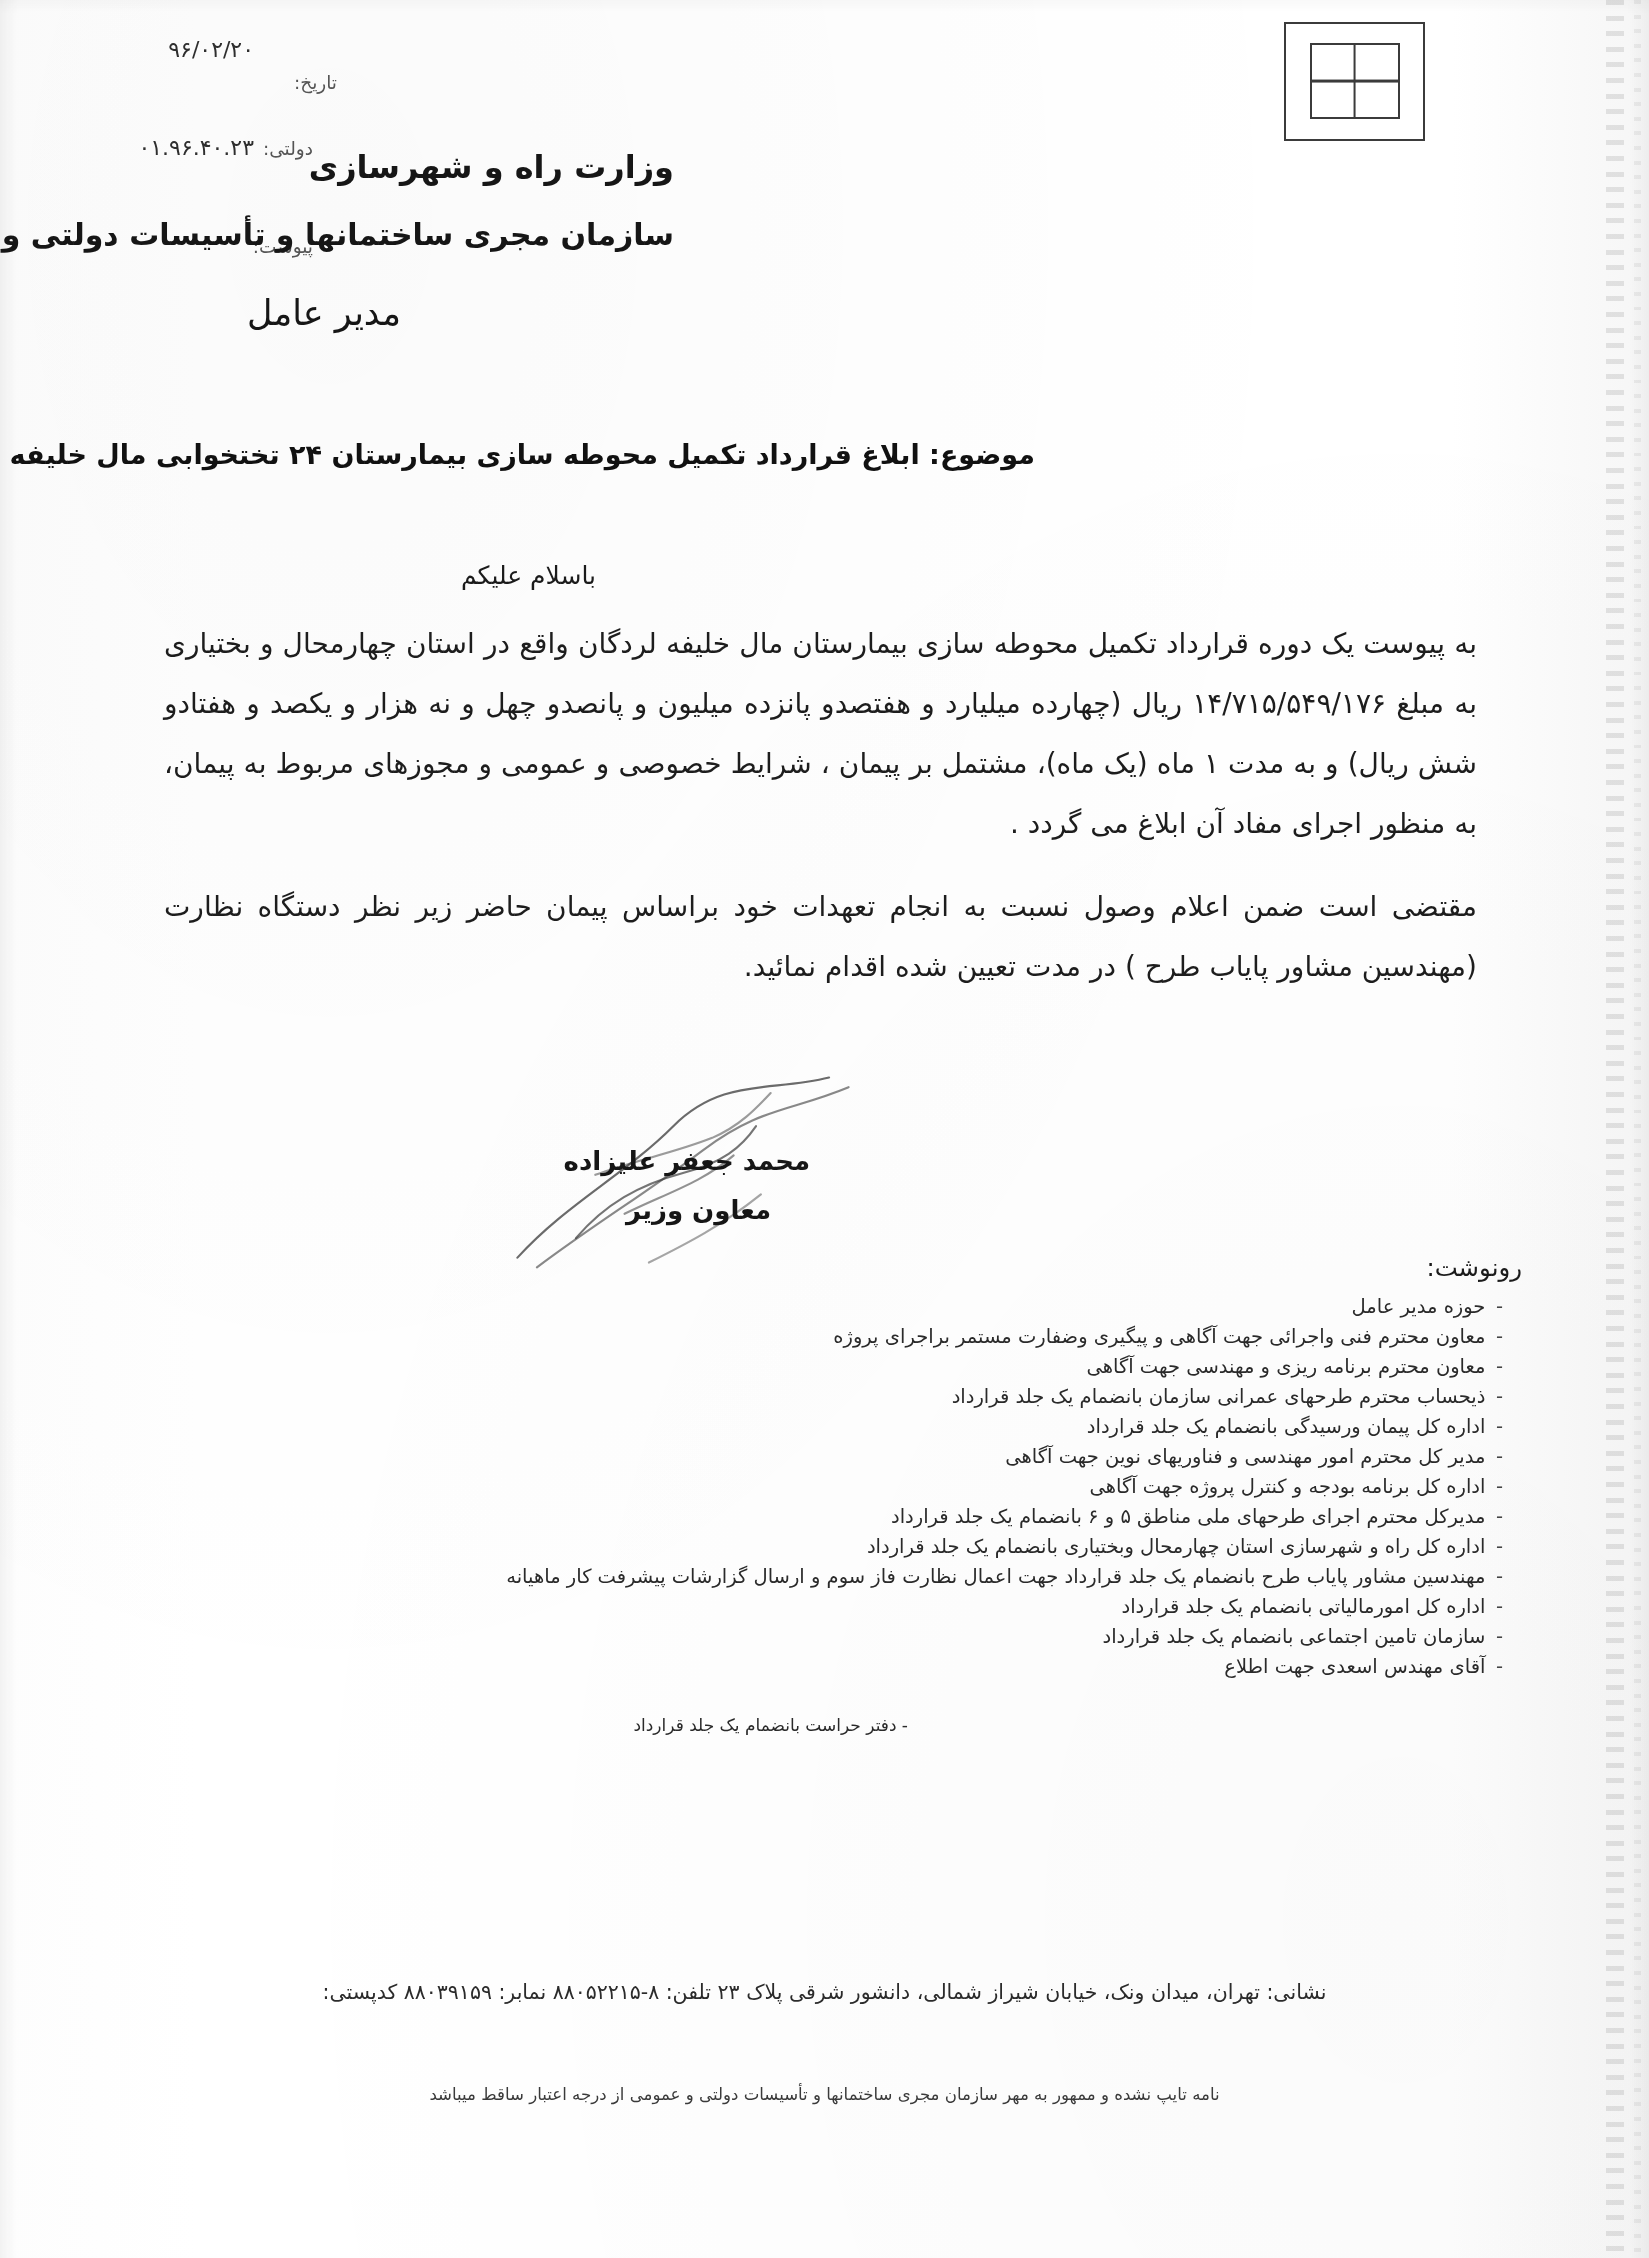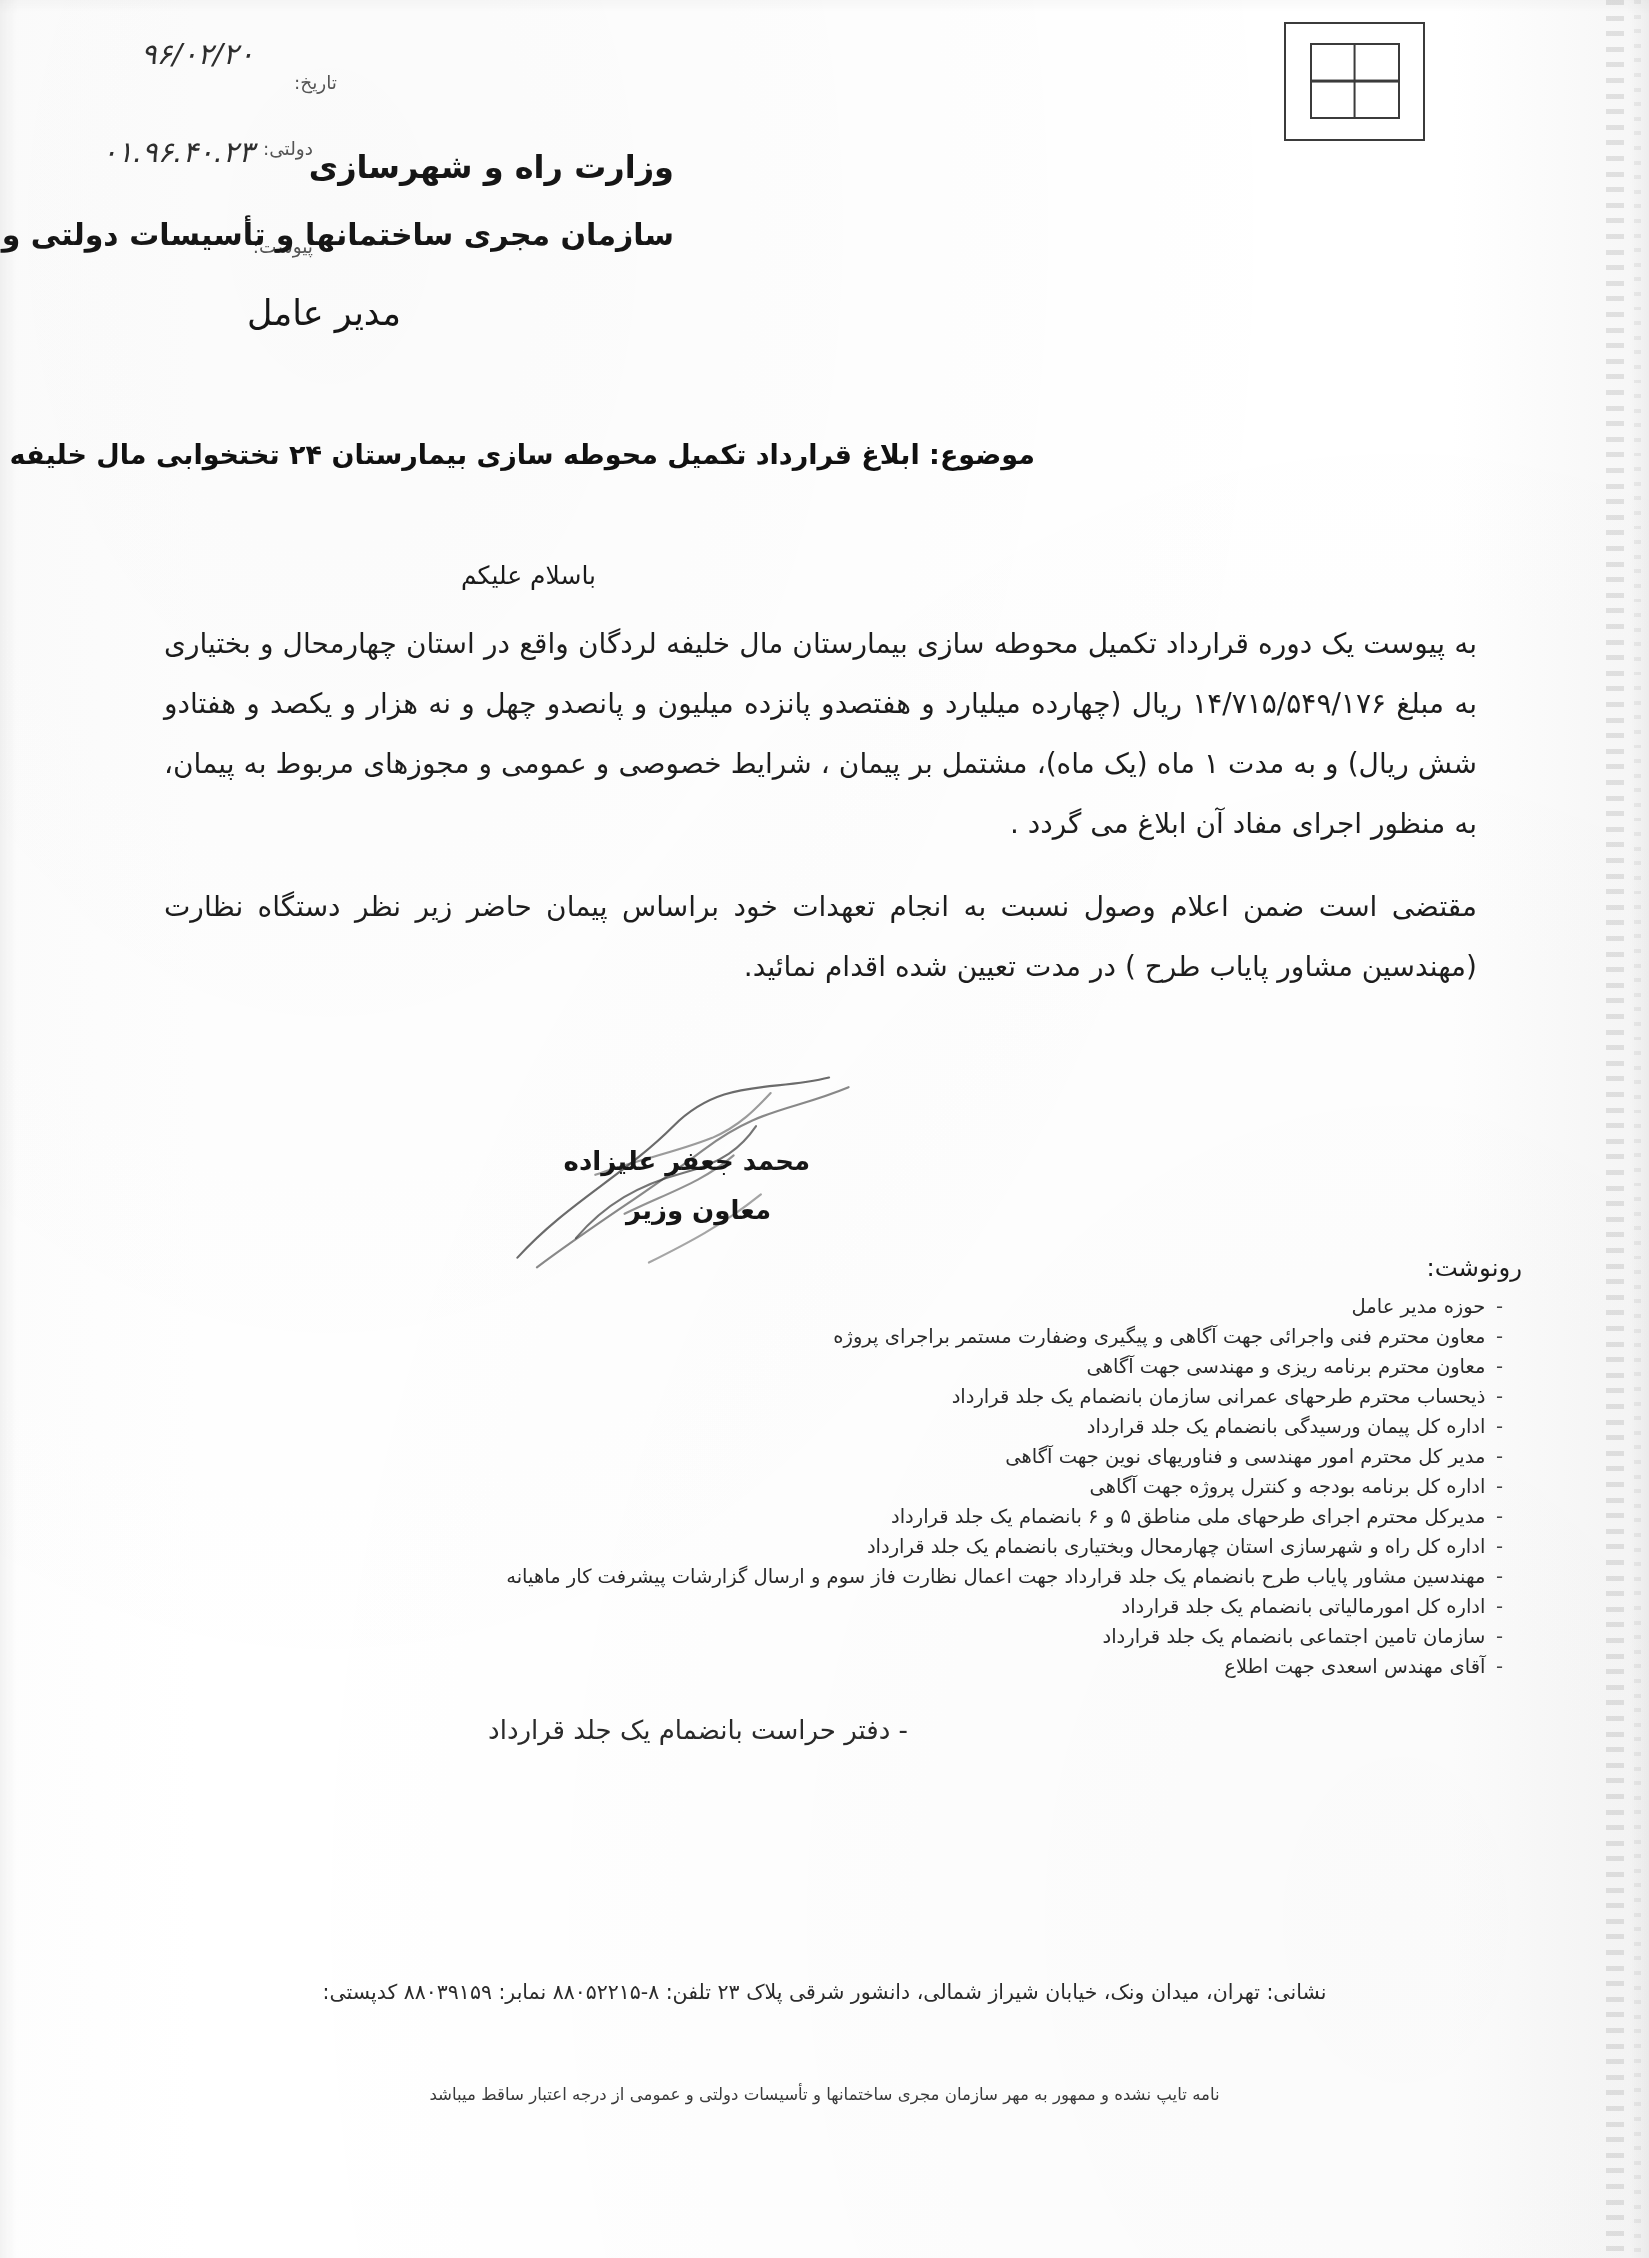--- a/index.html
+++ b/index.html
@@ -104,26 +104,25 @@
     top: 47px;
     left: 0; right: 0;
     text-align: center;
     font-size: 25px;
     color: #2b2b2b;
     letter-spacing: 1px;
   }
 
   .date-no {
     position: absolute;
-    font-size: 29px;
+    font-size: 22px;
     color: #2e2e2e;
     letter-spacing: 2px;
     direction: ltr;
     unicode-bidi: plaintext;
-    font-style: italic;
   }
   .lbl {
     position: absolute;
     font-size: 18.5px;
     color: #555;
   }
 
   .org-line {
     position: absolute;
     right: 0;
@@ -247,21 +246,21 @@
     content: "-";
     position: absolute;
     right: 0;
     top: 0;
     color: #444;
   }
   .cc-extra {
     position: absolute;
     top: 1715px;
     right: 741px;
-    font-size: 26px;
+    font-size: 17px;
     color: #2a2a2a;
   }
 
   
   .footer-addr {
     position: absolute;
     top: 1980px;
     left: 0; right: 0;
     text-align: center;
     font-size: 20.5px;

